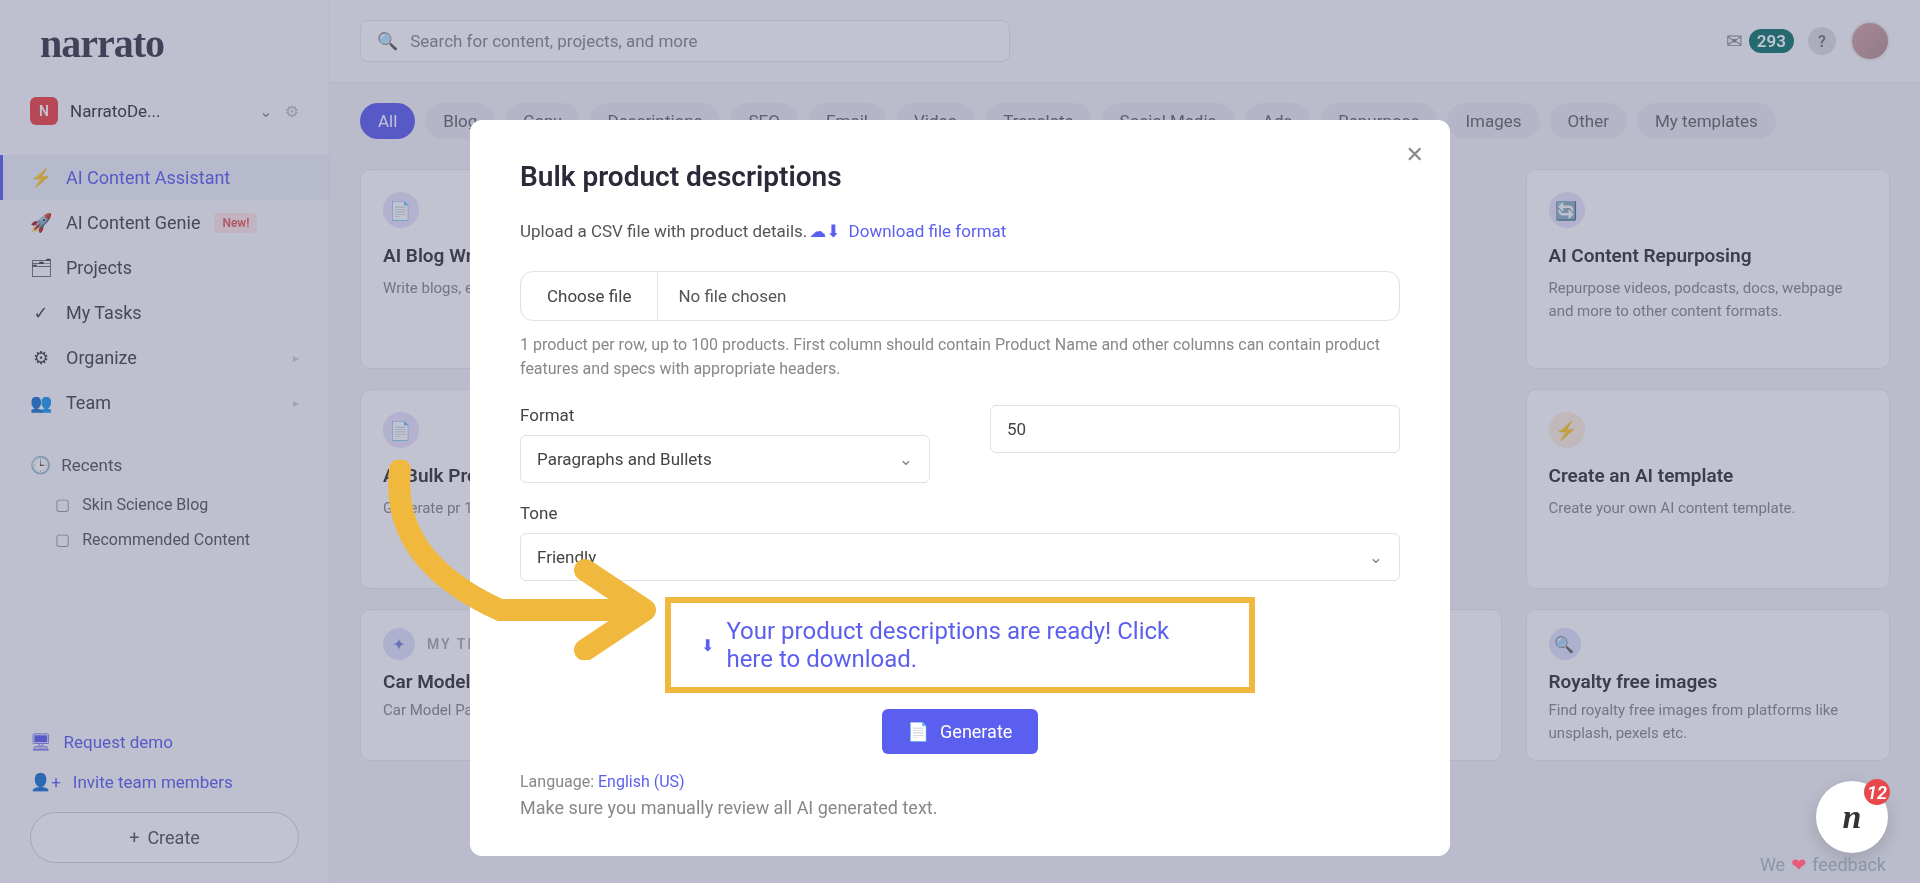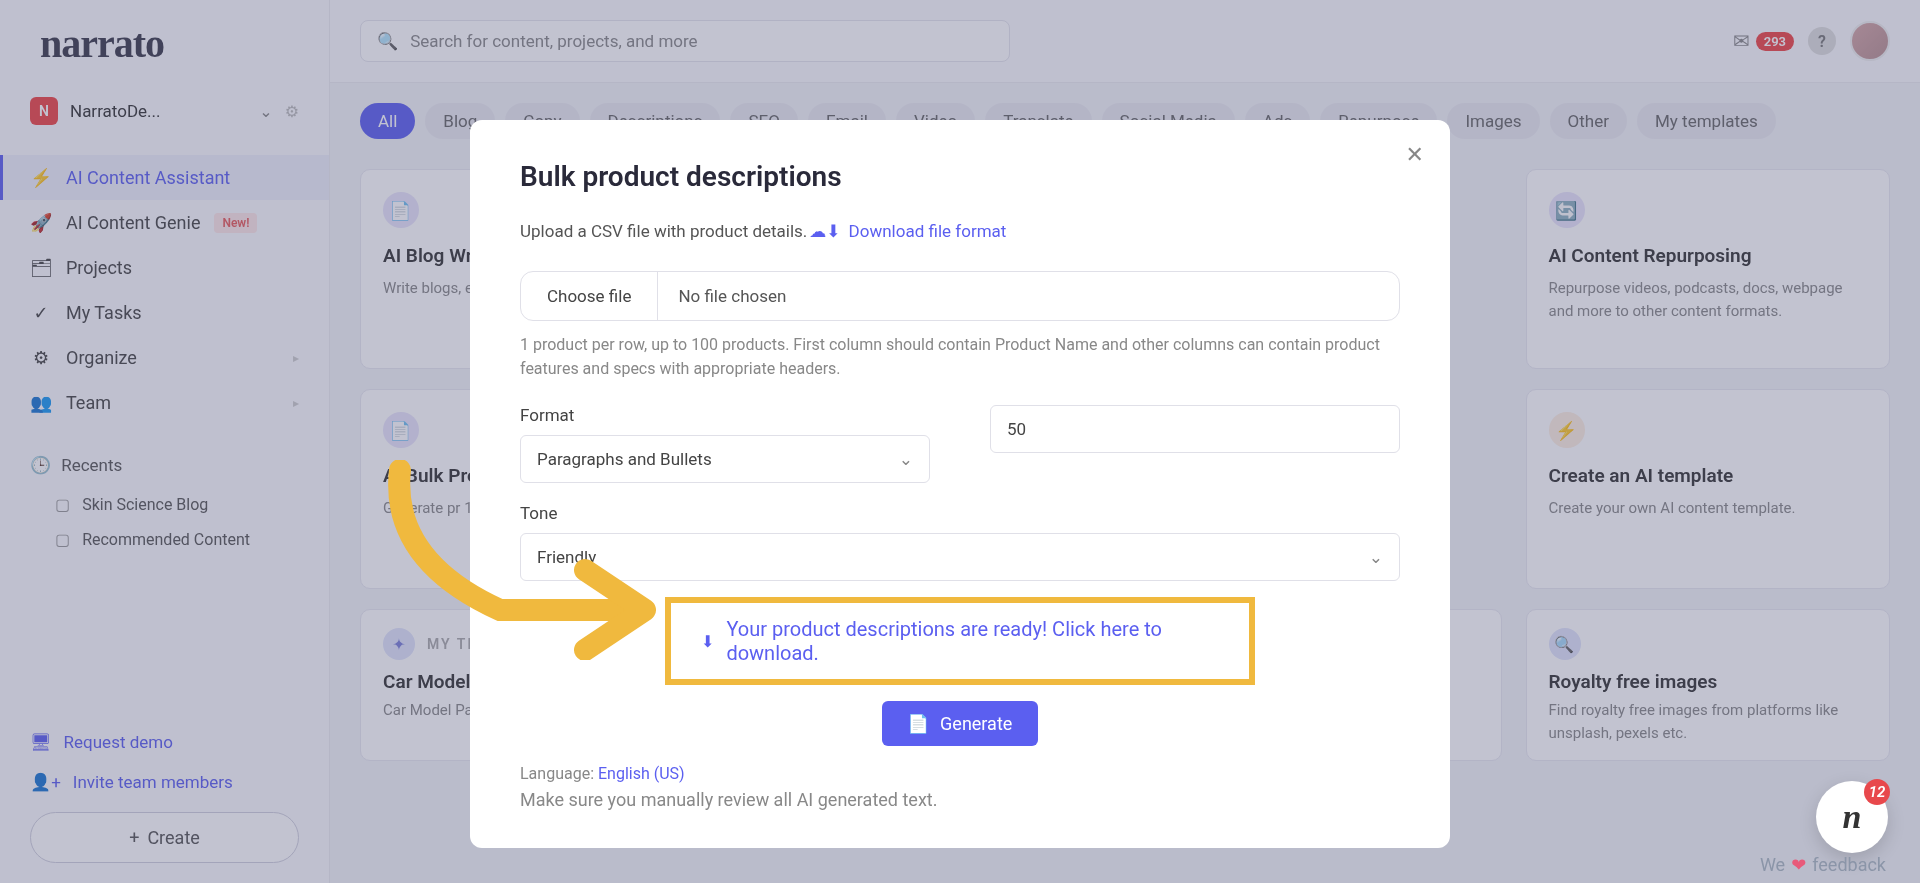--- a/index.html
+++ b/index.html
@@ -33,21 +33,21 @@
 .link-item { display: flex; align-items: center; gap: 12px; padding: 10px 0; color: #5b5ff0; font-size: 17px; cursor: pointer; }
 .create-btn { width: 100%; border: 1px solid #d0d0dd; background: #fff; color: #555; padding: 14px; border-radius: 999px; font-size: 18px; cursor: pointer; margin-top: 10px; display: flex; align-items: center; justify-content: center; gap: 8px; }
 
 
 .main { flex: 1; display: flex; flex-direction: column; }
 .topbar { display: flex; align-items: center; padding: 20px 30px; gap: 20px; background: #fbfbfd; border-bottom: 1px solid #ebebf0; }
 .search-box { flex: 0 0 650px; display: flex; align-items: center; gap: 12px; background: #fff; border: 1px solid #e5e5ed; border-radius: 8px; padding: 10px 16px; color: #888; font-size: 17px; }
 .topbar-right { margin-left: auto; display: flex; align-items: center; gap: 14px; }
 .envelope-badge { display: flex; align-items: center; gap: 6px; }
 .env-icon { color: #888; font-size: 20px; }
-.count-badge { background: #ef4444; color: #fff; padding: 2px 8px; border-radius: 999px; font-size: 13px; font-weight: 600; }
+.count-badge { background: #0f766e; color: #fff; padding: 2px 8px; border-radius: 999px; font-size: 17px; font-weight: 600; }
 .help-icon { width: 28px; height: 28px; border-radius: 50%; background: #ddd; color: #777; display: flex; align-items: center; justify-content: center; font-weight: 600; }
 .avatar { width: 40px; height: 40px; border-radius: 50%; background: linear-gradient(135deg,#d4a5a5,#b89090); border: 2px solid #eee; }
 
 
 .cat-row { display: flex; gap: 10px; padding: 20px 30px; flex-wrap: wrap; }
 .cat-pill { background: #eaeaf0; color: #666; padding: 8px 18px; border-radius: 999px; font-size: 17px; cursor: pointer; }
 .cat-pill.active { background: #5b5ff0; color: #fff; }
 
 
 .cards-grid { display: grid; grid-template-columns: repeat(4, 1fr); gap: 24px; padding: 10px 30px; }
@@ -80,32 +80,32 @@
 .file-status { padding: 14px 20px; color: #555; font-size: 17px; flex: 1; }
 .help-text { color: #888; font-size: 16px; line-height: 1.5; margin-bottom: 24px; }
 .form-row { display: flex; gap: 60px; margin-bottom: 20px; }
 .form-col { flex: 1; }
 .form-col label { display: block; color: #444; font-size: 17px; margin-bottom: 10px; }
 .select-box, .text-input { width: 100%; border: 1px solid #e0e0e8; border-radius: 6px; padding: 13px 16px; font-size: 17px; color: #444; display: flex; align-items: center; justify-content: space-between; }
 .select-box .chev { color: #888; }
 .tone-row { margin-bottom: 16px; }
 .ready-box { border: 6px solid #f0b93e; padding: 14px 30px; display: flex; align-items: center; justify-content: center; gap: 12px; margin: 0 auto 16px; width: 590px; cursor: pointer; }
 .ready-box .dl-icon { color: #5b5ff0; }
-.ready-box span.text { color: #5b5ff0; font-size: 20px; }
+.ready-box span.text { color: #5b5ff0; font-size: 24px; }
 .generate-btn { display: flex; align-items: center; gap: 10px; background: #5b5ff0; color: #fff; padding: 12px 26px; border: none; border-radius: 6px; font-size: 18px; margin: 0 auto 18px; cursor: pointer; }
 .lang-row { color: #888; font-size: 16px; margin-bottom: 6px; }
 .lang-row .lang-link { color: #5b5ff0; cursor: pointer; }
 .review-note { color: #888; font-size: 18px; }
 
 
 .arrow-annotation { position: absolute; left: 370px; top: 460px; z-index: 10; pointer-events: none; }
 
 
 .chat-badge { position: absolute; right: 32px; bottom: 30px; width: 72px; height: 72px; border-radius: 50%; background: #fff; box-shadow: 0 6px 18px rgba(0,0,0,0.15); display: flex; align-items: center; justify-content: center; font-size: 34px; font-style: italic; color: #333; z-index: 20; }
-.chat-badge .notif { position: absolute; top: -2px; right: -2px; background: #e8484c; color: #fff; border-radius: 50%; width: 26px; height: 26px; display: flex; align-items: center; justify-content: center; font-size: 15px; font-weight: 600; }
+.chat-badge .notif { position: absolute; top: -2px; right: -2px; background: #e8484c; color: #fff; border-radius: 50%; width: 26px; height: 26px; display: flex; align-items: center; justify-content: center; font-size: 18px; font-weight: 600; }
 .feedback-row { position: absolute; right: 34px; bottom: 8px; color: #8b95a8; font-size: 18px; z-index: 20; display: flex; gap: 6px; align-items: center; }
 .feedback-row .heart { color: #e85a7a; }
 </style>
 </head>
 <body>
 
 <div class="app-bg">
 
   <aside class="sidebar">
     <div class="logo">narrato</div>

